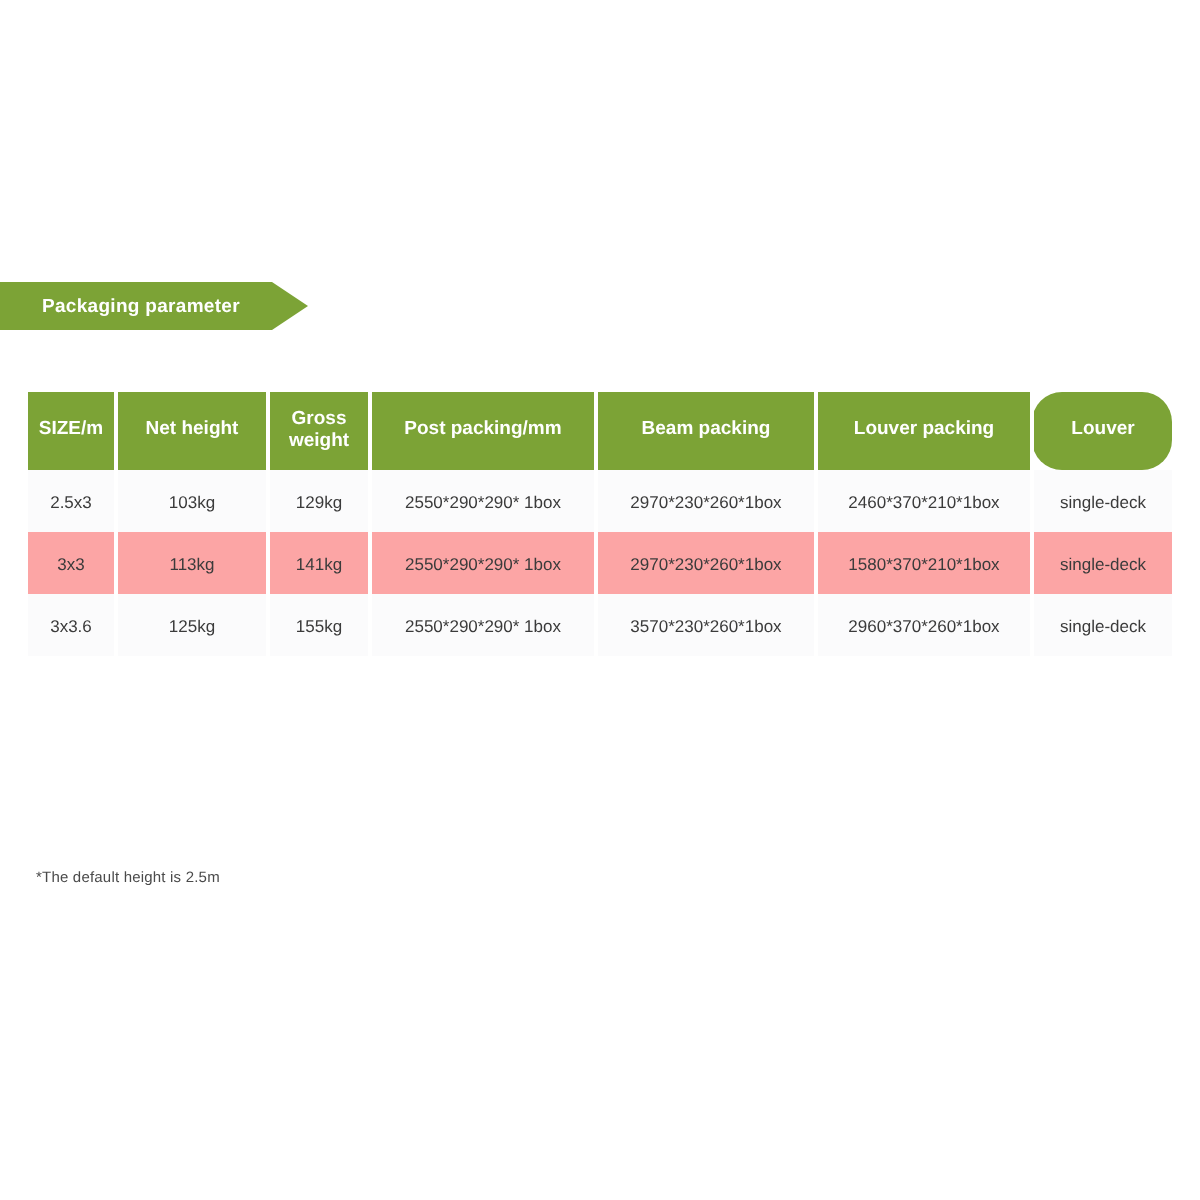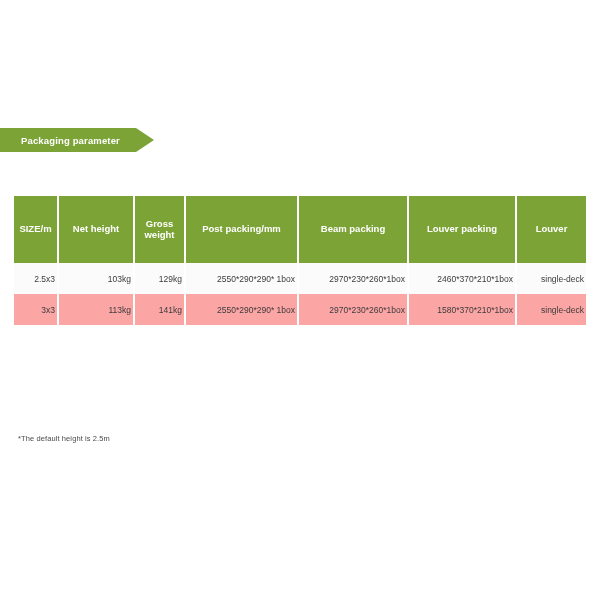--- a/index.html
+++ b/index.html
@@ -12,21 +12,21 @@
     background: #ffffff;
     font-family: "Liberation Sans", sans-serif;
     overflow: hidden;
     position: relative;
   }
 
   
   .banner-wrap {
     position: absolute;
     left: 0;
-    top: 128px;
+    top: 141px;
     height: 24px;
     width: 154px;
   }
   .banner {
     position: relative;
     height: 100%;
     width: 100%;
     background: #7ca336;
     -webkit-clip-path: polygon(0 0, 136px 0, 154px 50%, 136px 100%, 0 100%);
     clip-path: polygon(0 0, 136px 0, 154px 50%, 136px 100%, 0 100%);
@@ -56,31 +56,32 @@
   }
   table.spec thead th {
     background: #7ca336;
     color: #ffffff;
     font-size: 9.5px;
     font-weight: bold;
     height: 35px;
     text-align: center;
     vertical-align: middle;
     border-right: 2px solid #ffffff;
-    padding: 16px 1px;
+    padding: 2px 1px;
     line-height: 1.12;
   }
   table.spec thead th:last-child {
     border-right: none;
+    border-radius: 15px;
   }
   table.spec tbody td {
     height: 29px;
     font-size: 8.5px;
     color: #3b3b3b;
-    text-align: right;
+    text-align: center;
     vertical-align: middle;
     border-right: 2px solid #ffffff;
     padding: 1px 2px;
     white-space: nowrap;
   }
   table.spec tbody td:last-child {
     border-right: none;
   }
   table.spec tbody tr.row-odd td {
     background: #fbfbfc;
@@ -152,17 +153,26 @@
       </tr>
       <tr class="row-even">
         <td>3x3</td>
         <td>113kg</td>
         <td>141kg</td>
         <td>2550*290*290* 1box</td>
         <td>2970*230*260*1box</td>
         <td>1580*370*210*1box</td>
         <td>single-deck</td>
       </tr>
+      <tr class="row-odd">
+        <td>3x3.6</td>
+        <td>125kg</td>
+        <td>155kg</td>
+        <td>2550*290*290* 1box</td>
+        <td>3570*230*260*1box</td>
+        <td>2960*370*260*1box</td>
+        <td>single-deck</td>
+      </tr>
     </tbody>
   </table>
 </div>
 
 <div class="footnote">*The default height is 2.5m</div>
 
 </body></html>

